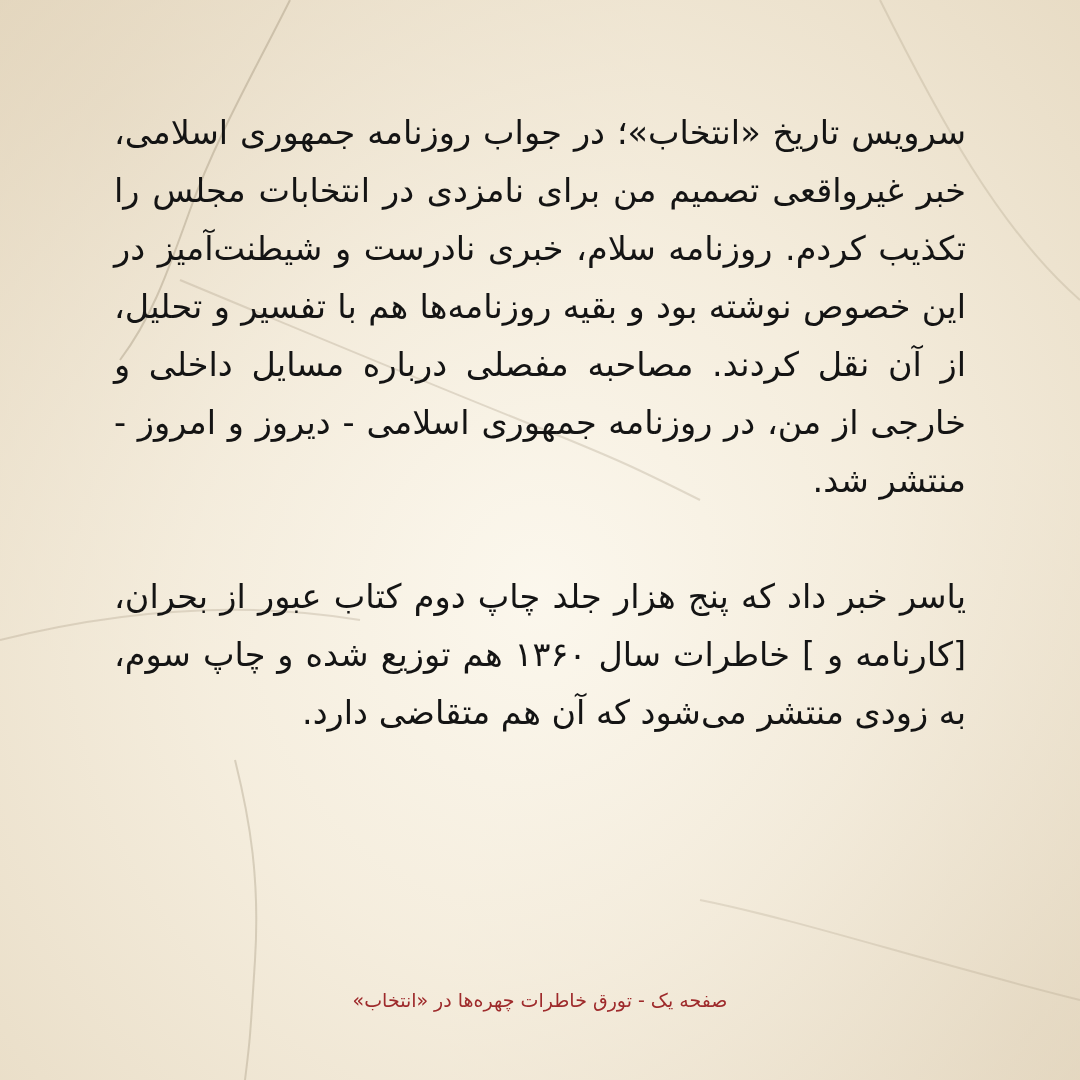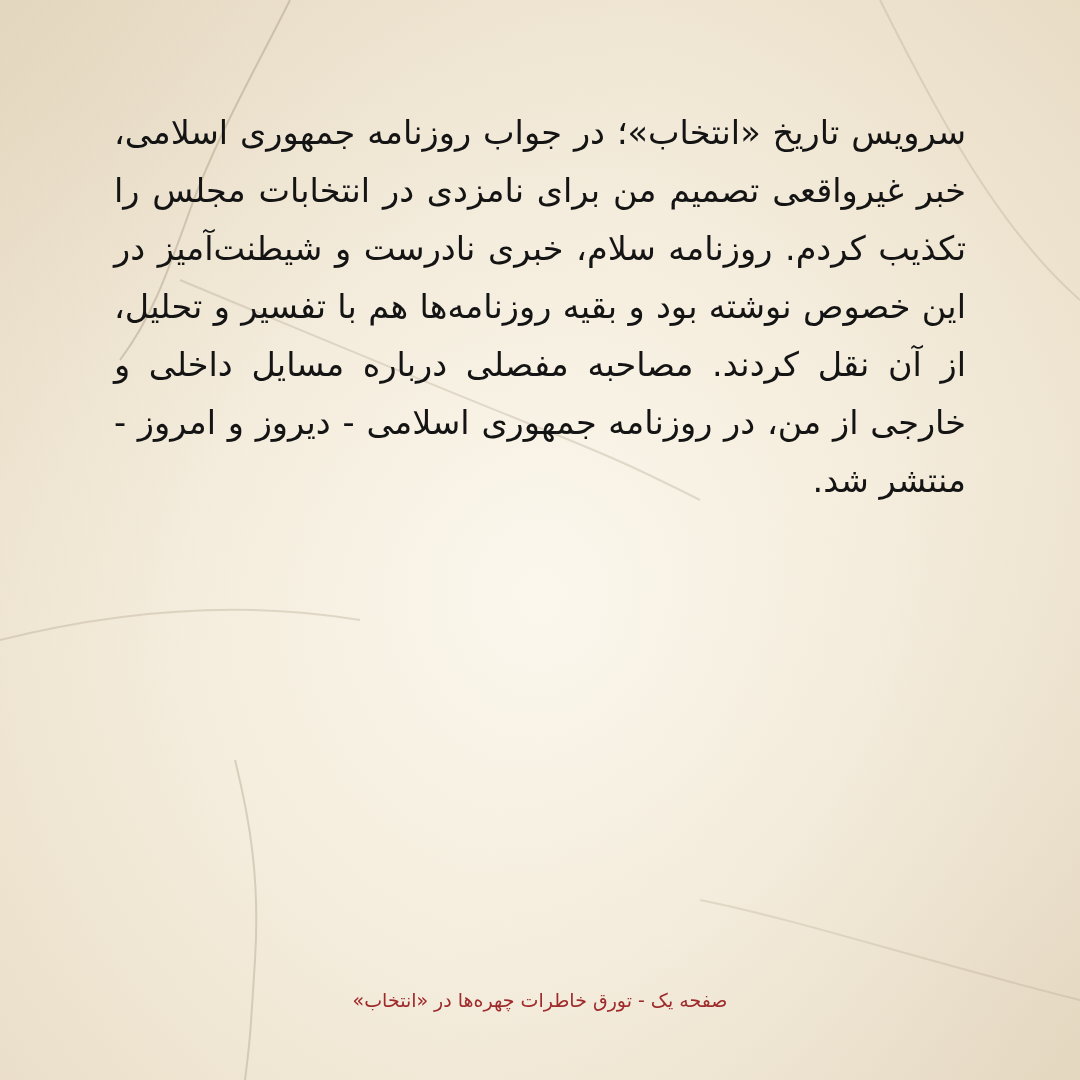--- a/index.html
+++ b/index.html
@@ -61,15 +61,16 @@
   <path d="M290 0 C 255 70, 215 140, 190 210 S 150 320, 120 360" stroke="rgba(150,135,110,0.35)" stroke-width="2" fill="none"></path>
   <path d="M180 280 C 300 330, 420 380, 520 420 S 640 470, 700 500" stroke="rgba(150,135,110,0.25)" stroke-width="2" fill="none"></path>
   <path d="M0 640 C 120 610, 240 600, 360 620" stroke="rgba(150,135,110,0.25)" stroke-width="2" fill="none"></path>
   <path d="M235 760 C 250 820, 260 880, 255 960 S 250 1040, 245 1080" stroke="rgba(150,135,110,0.3)" stroke-width="2" fill="none"></path>
   <path d="M880 0 C 940 120, 1000 230, 1080 300" stroke="rgba(150,135,110,0.22)" stroke-width="2" fill="none"></path>
   <path d="M700 900 C 800 920, 920 960, 1080 1000" stroke="rgba(150,135,110,0.2)" stroke-width="2" fill="none"></path>
 </svg>
 
 <div class="page">
   <p class="para">سرویس تاریخ «انتخاب»؛ در جواب روزنامه جمهوری اسلامی، خبر غیرواقعی تصمیم من برای نامزدی در انتخابات مجلس را تکذیب کردم. روزنامه سلام، خبری نادرست و شیطنت‌آمیز در این خصوص نوشته بود و بقیه روزنامه‌ها هم با تفسیر و تحلیل، از آن نقل کردند. مصاحبه مفصلی درباره مسایل داخلی و خارجی از من، در روزنامه جمهوری اسلامی - دیروز و امروز - منتشر شد.</p>
+  <p class="para">یاسر خبر داد که پنج هزار جلد چاپ دوم کتاب عبور از بحران، [کارنامه و ] خاطرات سال ۱۳۶۰ هم توزیع شده و چاپ سوم، به زودی منتشر می‌شود که آن هم متقاضی دارد.</p>
 </div>
 
 <div class="footer">صفحه یک - تورق خاطرات چهره‌ها در «انتخاب»</div>
 
 </body></html>

